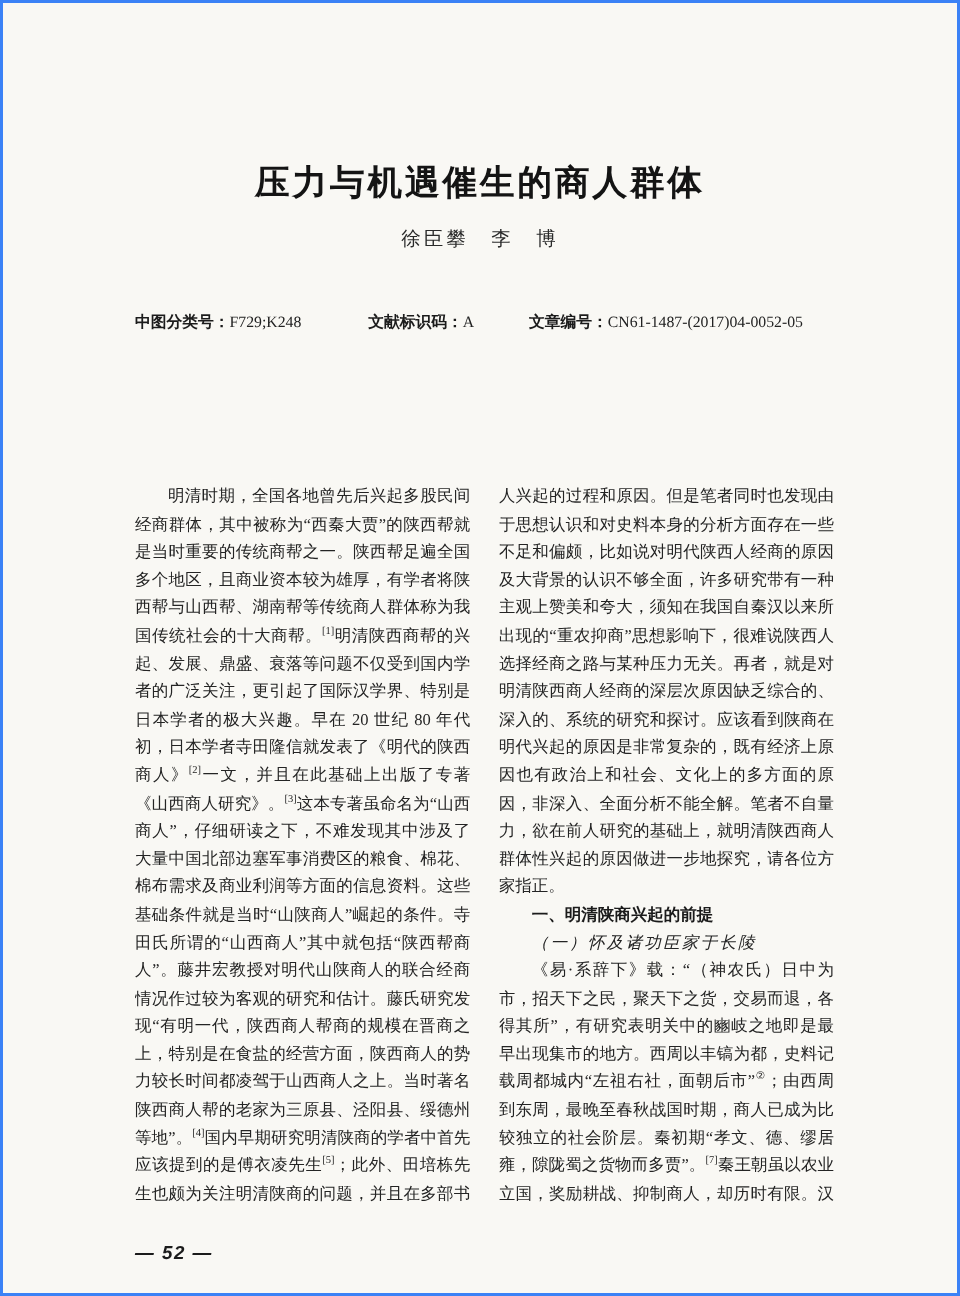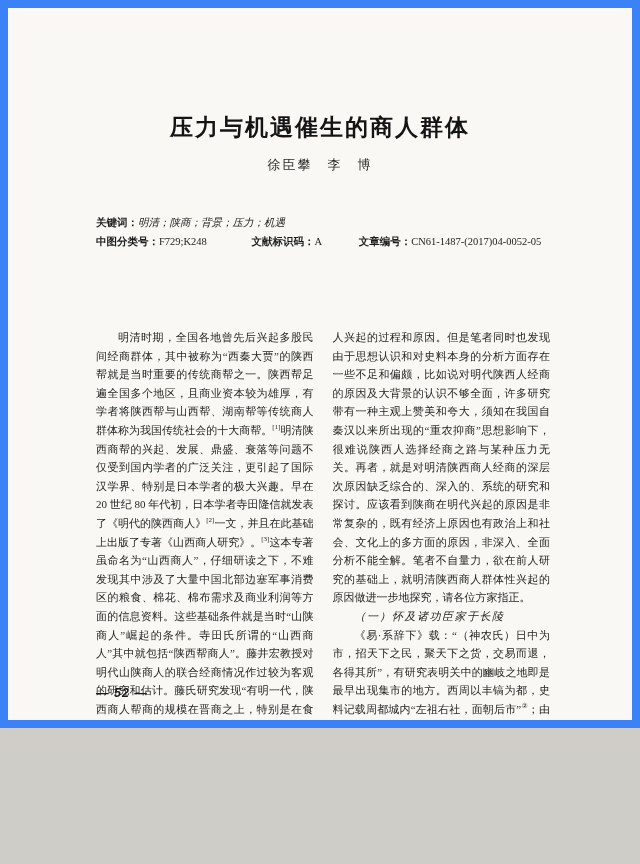--- a/index.html
+++ b/index.html
@@ -1,21 +1,21 @@
 <!DOCTYPE html>
 <html><head>
 <meta charset="utf-8">
 <style>
   html,body{margin:0;padding:0;background:#cfcdc7;}
   .page{
     position:relative;
-    width:640px;height:728px;
+    width:640px;height:864px;
     box-sizing:border-box;
     background:#f9f8f4;
-    border:8px solid #3b82f6;
+    border:2px solid #3b82f6;
     overflow:hidden;
     color:#222;
     font-family:"Liberation Serif","DejaVu Serif",serif;
   }
   .head{ text-align:center; }
   .title{
     margin:104px 0 0 0;
     font-size:23px;
     font-weight:bold;
     letter-spacing:2px;
@@ -120,36 +120,36 @@
 
 <div class="page">
 
   <div class="head">
     <h1 class="title">压力与机遇催生的商人群体</h1>
     <div class="authors">徐臣攀　李　博</div>
   </div>
 
   <div class="metablock">
 
-    <div class="kwline"><span class="lbl">关键词：</span><span class="kai">明清；陕商；背景；压力；机遇</span></div>
 
     <div class="clcline">
       <span class="grp gap1"><span class="lbl">中图分类号：</span><span class="clcval">F729;K248</span></span>
       <span class="grp gap2"><span class="lbl">文献标识码：</span><span class="clcval">A</span></span>
       <span class="grp"><span class="lbl">文章编号：</span><span class="clcval">CN61-1487-(2017)04-0052-05</span></span>
     </div>
   </div>
 
   <div class="columns">
     <div class="col">
       <p class="indent">明清时期，全国各地曾先后兴起多股民间经商群体，其中被称为“西秦大贾”的陕西帮就是当时重要的传统商帮之一。陕西帮足遍全国多个地区，且商业资本较为雄厚，有学者将陕西帮与山西帮、湖南帮等传统商人群体称为我国传统社会的十大商帮。<sup>[1]</sup>明清陕西商帮的兴起、发展、鼎盛、衰落等问题不仅受到国内学者的广泛关注，更引起了国际汉学界、特别是日本学者的极大兴趣。早在 20 世纪 80 年代初，日本学者寺田隆信就发表了《明代的陕西商人》<sup>[2]</sup>一文，并且在此基础上出版了专著《山西商人研究》。<sup>[3]</sup>这本专著虽命名为“山西商人”，仔细研读之下，不难发现其中涉及了大量中国北部边塞军事消费区的粮食、棉花、棉布需求及商业利润等方面的信息资料。这些基础条件就是当时“山陕商人”崛起的条件。寺田氏所谓的“山西商人”其中就包括“陕西帮商人”。藤井宏教授对明代山陕商人的联合经商情况作过较为客观的研究和估计。藤氏研究发现“有明一代，陕西商人帮商的规模在晋商之上，特别是在食盐的经营方面，陕西商人的势力较长时间都凌驾于山西商人之上。当时著名陕西商人帮的老家为三原县、泾阳县、绥德州等地”。<sup>[4]</sup>国内早期研究明清陕商的学者中首先应该提到的是傅衣凌先生<sup>[5]</sup>；此外、田培栋先生也颇为关注明清陕商的问题，并且在多部书稿中都发表过其独到的见解；西北大学的李刚教授倾数十年心血，将明清陕商的研究工作推向了一个新的高度，其公开出版的《陕西商帮史》一书论述了陕西商帮形成的条件、明代陕西商帮的形成与发展、清代陕西商帮的继续发展以及近代陕西商帮的衰落等问题，该著不仅资料丰富，而且论述较为精详，是明清陕西商人研究方面难得的大作。</p>
 
     </div>
     <div class="col">
       <p>人兴起的过程和原因。但是笔者同时也发现由于思想认识和对史料本身的分析方面存在一些不足和偏颇，比如说对明代陕西人经商的原因及大背景的认识不够全面，许多研究带有一种主观上赞美和夸大，须知在我国自秦汉以来所出现的“重农抑商”思想影响下，很难说陕西人选择经商之路与某种压力无关。再者，就是对明清陕西商人经商的深层次原因缺乏综合的、深入的、系统的研究和探讨。应该看到陕商在明代兴起的原因是非常复杂的，既有经济上原因也有政治上和社会、文化上的多方面的原因，非深入、全面分析不能全解。笔者不自量力，欲在前人研究的基础上，就明清陕西商人群体性兴起的原因做进一步地探究，请各位方家指正。</p>
+      <p class="heading">一、明清陕商兴起的前提</p>
       <p class="subheading">（一）怀及诸功臣家于长陵</p>
       <p class="indent">《易·系辞下》载：“（神农氏）日中为市，招天下之民，聚天下之货，交易而退，各得其所”，有研究表明关中的豳岐之地即是最早出现集市的地方。西周以丰镐为都，史料记载周都城内“左祖右社，面朝后市”<sup>②</sup>；由西周到东周，最晚至春秋战国时期，商人已成为比较独立的社会阶层。秦初期“孝文、德、缪居雍，隙陇蜀之货物而多贾”。<sup>[7]</sup>秦王朝虽以农业立国，奖励耕战、抑制商人，却历时有限。汉代秦立，朝廷多次迁徙天下高赀富人于咸阳，如汉高祖九年迁“齐田，楚昭、屈、景、怀及诸功臣家于长陵”，武帝元朔二年“又徙郡国豪杰及高赀富人三百万以上于茂陵”，使得陕西“五方杂厝，风俗不纯，其世家则好礼文，富人则商贾为利”。这样就培植了陕西商人的社会基础，并促成了陕西商人发展的第一个历史高峰。汉末天下大乱，后统一于隋唐。隋朝祚短，至唐代，由于唐王朝励精图治，使关中地区的商品经济得到了新的发展，“是时中国强盛，自开远门西尽唐境，凡万二千里，闾阎相</p>
     </div>
   </div>
 
   <div class="pagenum">— 52 —</div>
 
 </div>
 
 </body></html>

